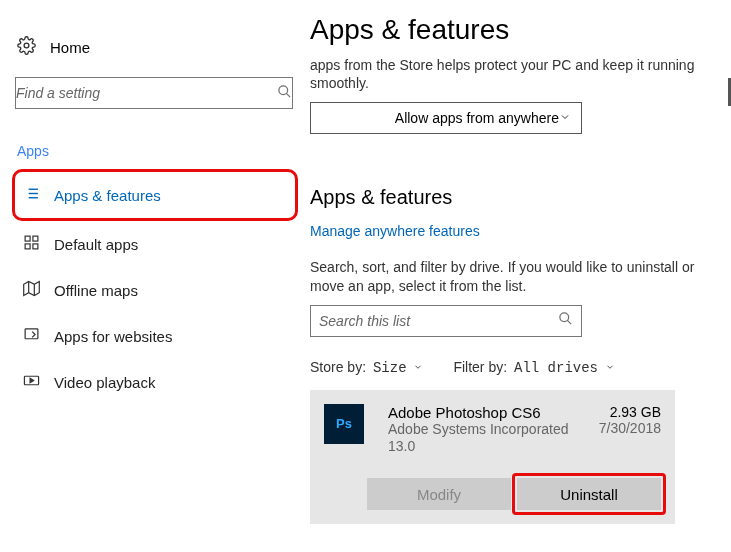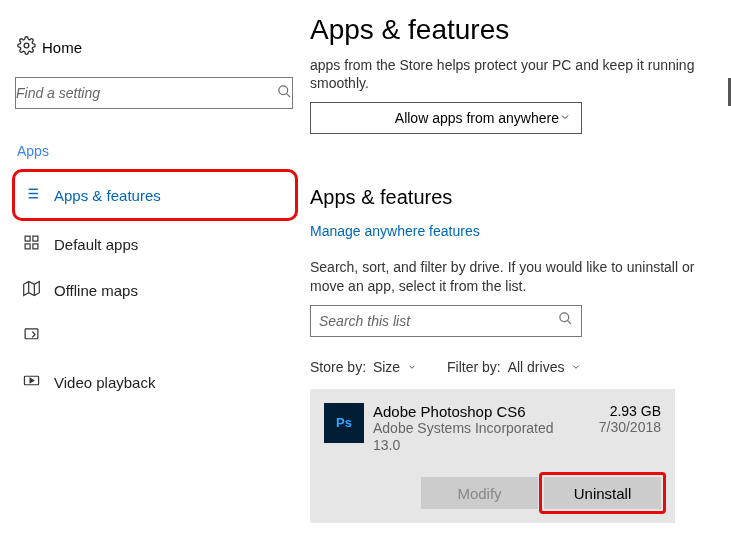--- a/index.html
+++ b/index.html
@@ -16,21 +16,21 @@
       overflow: hidden;
     }
     .sidebar {
       width: 310px;
       padding: 28px 15px 0 15px;
       flex-shrink: 0;
     }
     .home-row {
       display: flex;
       align-items: center;
-      gap: 6px;
+      gap: 14px;
       padding: 8px 4px 18px 2px;
     }
     .gear-icon svg {
       width: 19px;
       height: 19px;
     }
     .home-text {
       font-size: 15px;
       color: #000;
     }
@@ -153,35 +153,36 @@
     }
     .sort-row {
       display: flex;
       gap: 30px;
       font-size: 14px;
       margin-top: 22px;
       color: #333;
     }
     .sort-row .val {
       margin-left: 3px;
+      font-family: Liberation Mono, monospace;
     }
     .sort-chevron svg {
       width: 10px;
       height: 10px;
       margin-left: 3px;
     }
     .app-row {
       background: #e6e6e6;
       margin-top: 14px;
       padding: 14px 14px 14px 14px;
       width: 365px;
     }
     .app-top {
       display: flex;
-      gap: 9px;
+      gap: 24px;
     }
     .app-icon {
       width: 40px;
       height: 40px;
       background: #001e36;
       display: flex;
       align-items: center;
       justify-content: center;
       color: #31a8ff;
       font-size: 13px;
@@ -210,21 +211,21 @@
     }
     .app-size { color: #000; }
     .app-date { color: #666; }
     .btn-row {
       display: flex;
       justify-content: flex-end;
       gap: 6px;
       margin-top: 24px;
     }
     .btn {
-      width: 117px;
+      width: 144px;
       height: 32px;
       border: none;
       font-size: 15px;
       cursor: pointer;
       background: #ccc;
     }
     .btn.disabled {
       color: #888;
     }
     .btn.enabled {
@@ -311,20 +312,21 @@
     <span>Offline maps</span>
   </div>
 
   <div class="nav-item">
     <span class="nav-icon">
       <svg viewBox="0 0 24 24" fill="none" stroke="#333" stroke-width="1.7">
           <rect x="3" y="4" width="18" height="14" rx="1"></rect>
           <polyline points="13 8 17 12 13 16"></polyline>
         </svg>
     </span>
+    <span>Apps for websites</span>
   </div>
 
   <div class="nav-item">
     <span class="nav-icon">
       <svg viewBox="0 0 24 24" fill="none" stroke="#333" stroke-width="1.7">
           <rect x="2" y="6" width="20" height="12" rx="1"></rect>
           <polygon points="10 9 15 12 10 15" fill="#333"></polygon>
         </svg>
     </span>
     <span>Video playback</span>

